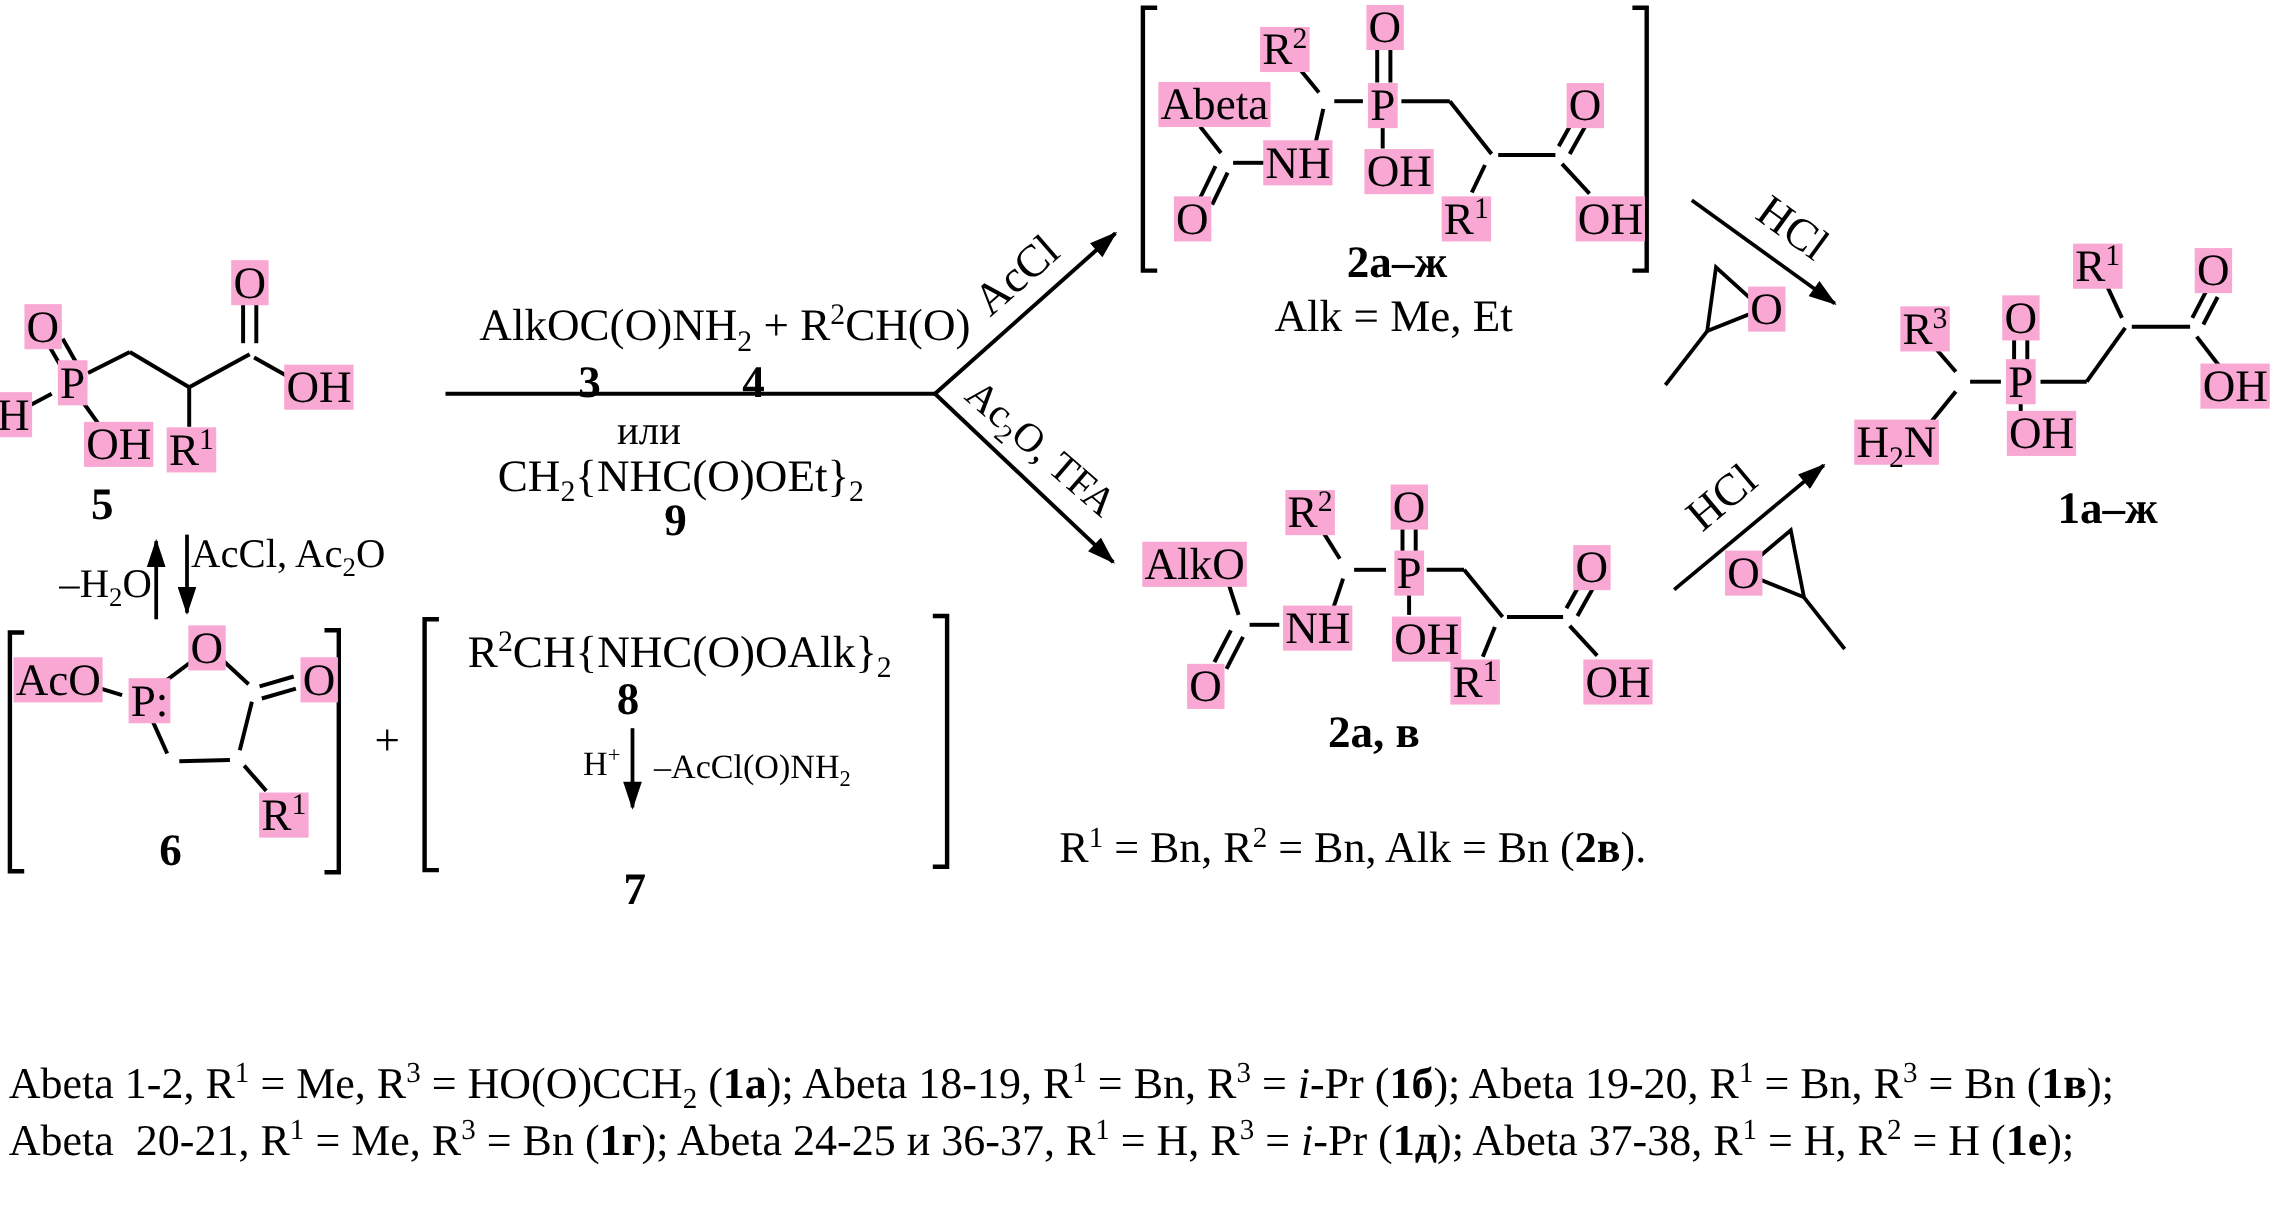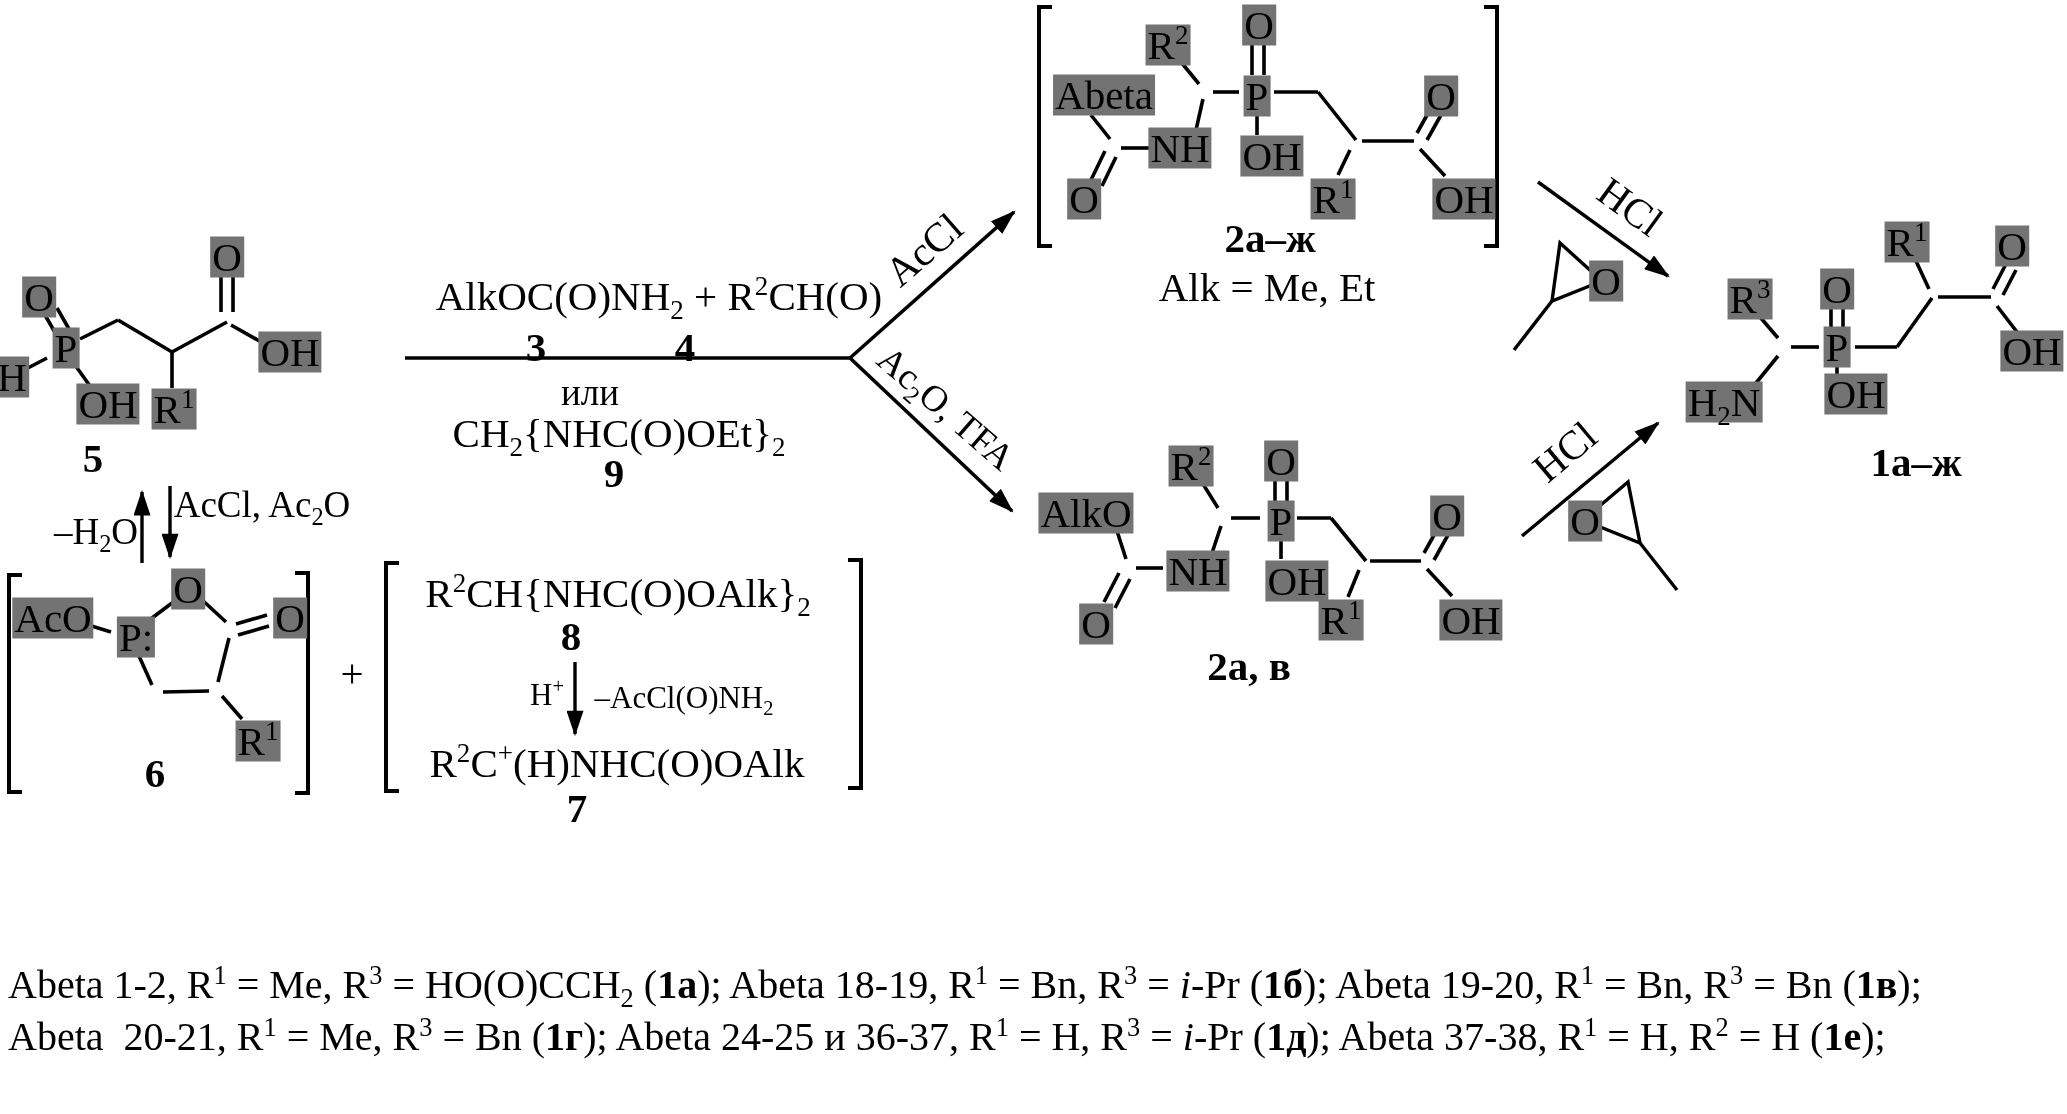--- a/index.html
+++ b/index.html
@@ -8,21 +8,21 @@
   #canvas {
     position:relative; width:2067px; height:1114px; background:#ffffff;
     font-family:"Liberation Serif","DejaVu Serif",serif; color:#000;
     overflow:hidden;
   }
   svg.lines { position:absolute; left:0; top:0; }
   .lbl {
     position:absolute; transform:translate(-50%,-50%);
     white-space:nowrap; font-size:41px; line-height:1;
   }
-  .atom { background:#737373; padding:0 2px; }
+  .atom { background:#f9a8d4; padding:0 2px; }
   .bold { font-weight:bold; }
   .small { font-size:37px; }
   .tiny { font-size:31px; }
   .sup { font-size:66%; vertical-align:super; line-height:0; }
   .sub { font-size:66%; vertical-align:sub; line-height:0; }
   .b { font-weight:bold; }
   .i { font-style:italic; }
   .flow {
     position:absolute; white-space:pre; font-size:40px; line-height:1.2;
   }
@@ -176,21 +176,20 @@
   <span class="lbl atom" style="left:188px;top:589px">O</span>
   <span class="lbl atom" style="left:290px;top:618px">O</span>
   <span class="lbl atom" style="left:258px;top:741px"><span>R</span><span class="sup">1</span></span>
   <span class="lbl bold" style="left:155px;top:773px">6</span>
   <span class="lbl" style="left:352px;top:673px">+</span>
 
   <span class="lbl" style="left:618px;top:593px"><span>R</span><span class="sup">2</span><span>CH{NHC(O)OAlk}</span><span class="sub">2</span></span>
   <span class="lbl bold" style="left:571px;top:636px">8</span>
   <span class="lbl tiny" style="left:547px;top:694px"><span>H</span><span class="sup">+</span></span>
   <span class="lbl tiny" style="left:684px;top:697px"><span>–AcCl(O)NH</span><span class="sub">2</span></span>
-  <span class="lbl" style="left:617px;top:763px"><span>R</span><span class="sup">2</span><span>C</span><span class="sup">+</span><span>(H)NHC(O)OAlk</span></span>
   <span class="lbl bold" style="left:577px;top:808px">7</span>
 
   <span class="lbl" style="left:659px;top:296px"><span>AlkOC(O)NH</span><span class="sub">2</span><span> + R</span><span class="sup">2</span><span>CH(O)</span></span>
   <span class="lbl bold" style="left:536px;top:347px">3</span>
   <span class="lbl bold" style="left:685px;top:347px">4</span>
   <span class="lbl small" style="left:590px;top:392px">или</span>
   <span class="lbl" style="left:619px;top:433px"><span>CH</span><span class="sub">2</span><span>{NHC(O)OEt}</span><span class="sub">2</span></span>
   <span class="lbl bold" style="left:614px;top:473px">9</span>
   <span class="lbl" style="left:924px;top:250px;transform:translate(-50%,-50%) rotate(-41deg)">AcCl</span>
   <span class="lbl small" style="left:946px;top:408px;transform:translate(-50%,-50%) rotate(41deg)"><span>Ac</span><span class="sub">2</span><span>O, TFA</span></span>
@@ -229,17 +228,18 @@
   <span class="lbl atom" style="left:1750px;top:299px"><span>R</span><span class="sup">3</span></span>
   <span class="lbl atom" style="left:1724px;top:402px"><span>H</span><span class="sub">2</span><span>N</span></span>
   <span class="lbl atom" style="left:1837px;top:347px">P</span>
   <span class="lbl atom" style="left:1837px;top:289px">O</span>
   <span class="lbl atom" style="left:1856px;top:394px">OH</span>
   <span class="lbl atom" style="left:1907px;top:242px"><span>R</span><span class="sup">1</span></span>
   <span class="lbl atom" style="left:2012px;top:246px">O</span>
   <span class="lbl atom" style="left:2032px;top:351px">OH</span>
   <span class="lbl bold" style="left:1916px;top:462px">1а–ж</span>
 
+  <div class="flow" style="left:963px;top:747px"><span>R</span><span class="sup">1</span><span> = Bn, R</span><span class="sup">2</span><span> = Bn, Alk = Bn (</span><span class="b">2в</span><span>).</span></div>
 
   <div class="flow" style="left:8px;top:961px"><span>Abeta 1-2, R</span><span class="sup">1</span><span> = Me, R</span><span class="sup">3</span><span> = HO(O)CCH</span><span class="sub">2</span><span> (</span><span class="b">1а</span><span>); Abeta 18-19, R</span><span class="sup">1</span><span> = Bn, R</span><span class="sup">3</span><span> = </span><span class="i">i</span><span>-Pr (</span><span class="b">1б</span><span>); Abeta 19-20, R</span><span class="sup">1</span><span> = Bn, R</span><span class="sup">3</span><span> = Bn (</span><span class="b">1в</span><span>);</span></div>
   <div class="flow" style="left:8px;top:1013px"><span>Abeta  20-21, R</span><span class="sup">1</span><span> = Me, R</span><span class="sup">3</span><span> = Bn (</span><span class="b">1г</span><span>); Abeta 24-25 и 36-37, R</span><span class="sup">1</span><span> = H, R</span><span class="sup">3</span><span> = </span><span class="i">i</span><span>-Pr (</span><span class="b">1д</span><span>); Abeta 37-38, R</span><span class="sup">1</span><span> = H, R</span><span class="sup">2</span><span> = H (</span><span class="b">1е</span><span>);</span></div>
 
 </div>
 
 </body></html>

